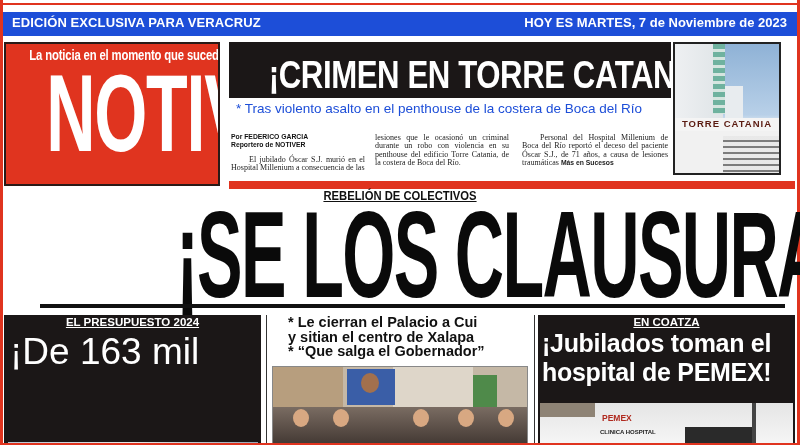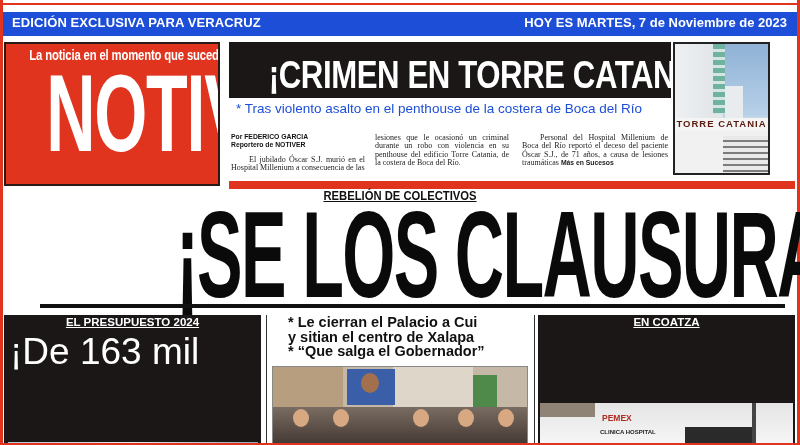--- a/index.html
+++ b/index.html
@@ -23,21 +23,21 @@
     .ts-head { position: absolute; left: 0; width: 442px; top: 11px; text-align: center; font-weight: bold; font-size: 38px; line-height: 44px; transform: scaleX(0.82); transform-origin: center; white-space: nowrap; letter-spacing: -0.5px; }
     .ts-deck { position: absolute; left: 230px; top: 101px; width: 445px; font-weight: normal; font-size: 13.5px; color: #1d4ed8; white-space: nowrap; margin-left: 6px; }
     .ts-byline { position: absolute; left: 231px; top: 133px; font-weight: bold; font-size: 6.8px; line-height: 7.5px; color: #111; }
     .col { position: absolute; font-family: "Liberation Serif", serif; font-size: 8px; line-height: 8.4px; color: #222; text-align: justify; }
     .col1 { left: 231px; top: 156px; width: 134px; text-indent: 18px; }
     .col2 { left: 375px; top: 134px; width: 134px; }
     .col3 { left: 522px; top: 134px; width: 146px; text-indent: 18px; }
     .col3 b { font-family: "Liberation Sans", sans-serif; font-size: 6.8px; }
 
     
-    .torre { position: absolute; left: 673px; top: 42px; width: 97px; height: 133px; border: 2px solid #222; overflow: hidden; background: linear-gradient(180deg, #8fb2d6 0%, #b8d0e8 55%, #d8e4ef 60%); }
+    .torre { position: absolute; left: 673px; top: 42px; width: 108px; height: 133px; border: 2px solid #222; overflow: hidden; background: linear-gradient(180deg, #8fb2d6 0%, #b8d0e8 55%, #d8e4ef 60%); }
     .torre .bld { position: absolute; left: 0; top: 0; width: 48px; height: 100%; background: linear-gradient(90deg, #eef0f2 0%, #dfe4e7 100%); }
     .torre .glass { position: absolute; left: 38px; top: 0; width: 12px; height: 70px; background: repeating-linear-gradient(180deg, #6fb29f 0 5px, #d5e5df 5px 8px); }
     .torre .bld2 { position: absolute; left: 50px; top: 42px; width: 18px; height: 40px; background: #e8ecef; }
     .torre .pole { position: absolute; left: 105px; top: 32px; width: 3px; height: 50px; background: #444; }
     .torre .gate { position: absolute; left: 0; top: 85px; width: 100%; height: 48px; background: #f1f1f1; }
     .torre .gate-slats { position: absolute; left: 48px; top: 92px; width: 60px; height: 38px; background: repeating-linear-gradient(180deg, #e5e5e5 0 4px, #4a4a4a 4px 6px); opacity: 0.7; }
     .torre .sign { position: absolute; left: 0; top: 74px; width: 100%; height: 13px; text-align: center; font-weight: bold; font-size: 9.5px; color: #5a1a10; letter-spacing: 1px; background: #f4f4f4; }
     .redbar-top { position: absolute; left: 229px; top: 181px; width: 566px; height: 8px; background: #e0341f; }
 
     
@@ -143,20 +143,24 @@
   <div class="hd" style="left:20px"></div>
   <div class="hd" style="left:60px"></div>
   <div class="hd" style="left:140px"></div>
   <div class="hd" style="left:185px"></div>
   <div class="hd" style="left:225px"></div>
 </div>
 <div class="vdiv2"></div>
 
 <div class="bx3">
   <div class="kicker">EN COATZA</div>
+  <div class="head">
+    <div>¡Jubilados toman el</div>
+    <div>hospital de PEMEX!</div>
+  </div>
   <div class="hosp">
     <div class="wall"></div>
     <div class="pemex">PEMEX</div>
     <div class="clin">CLINICA HOSPITAL</div>
     <div class="door"></div>
     <div class="pole"></div>
   </div>
 </div>
 
 <div class="bottom-red"></div>

